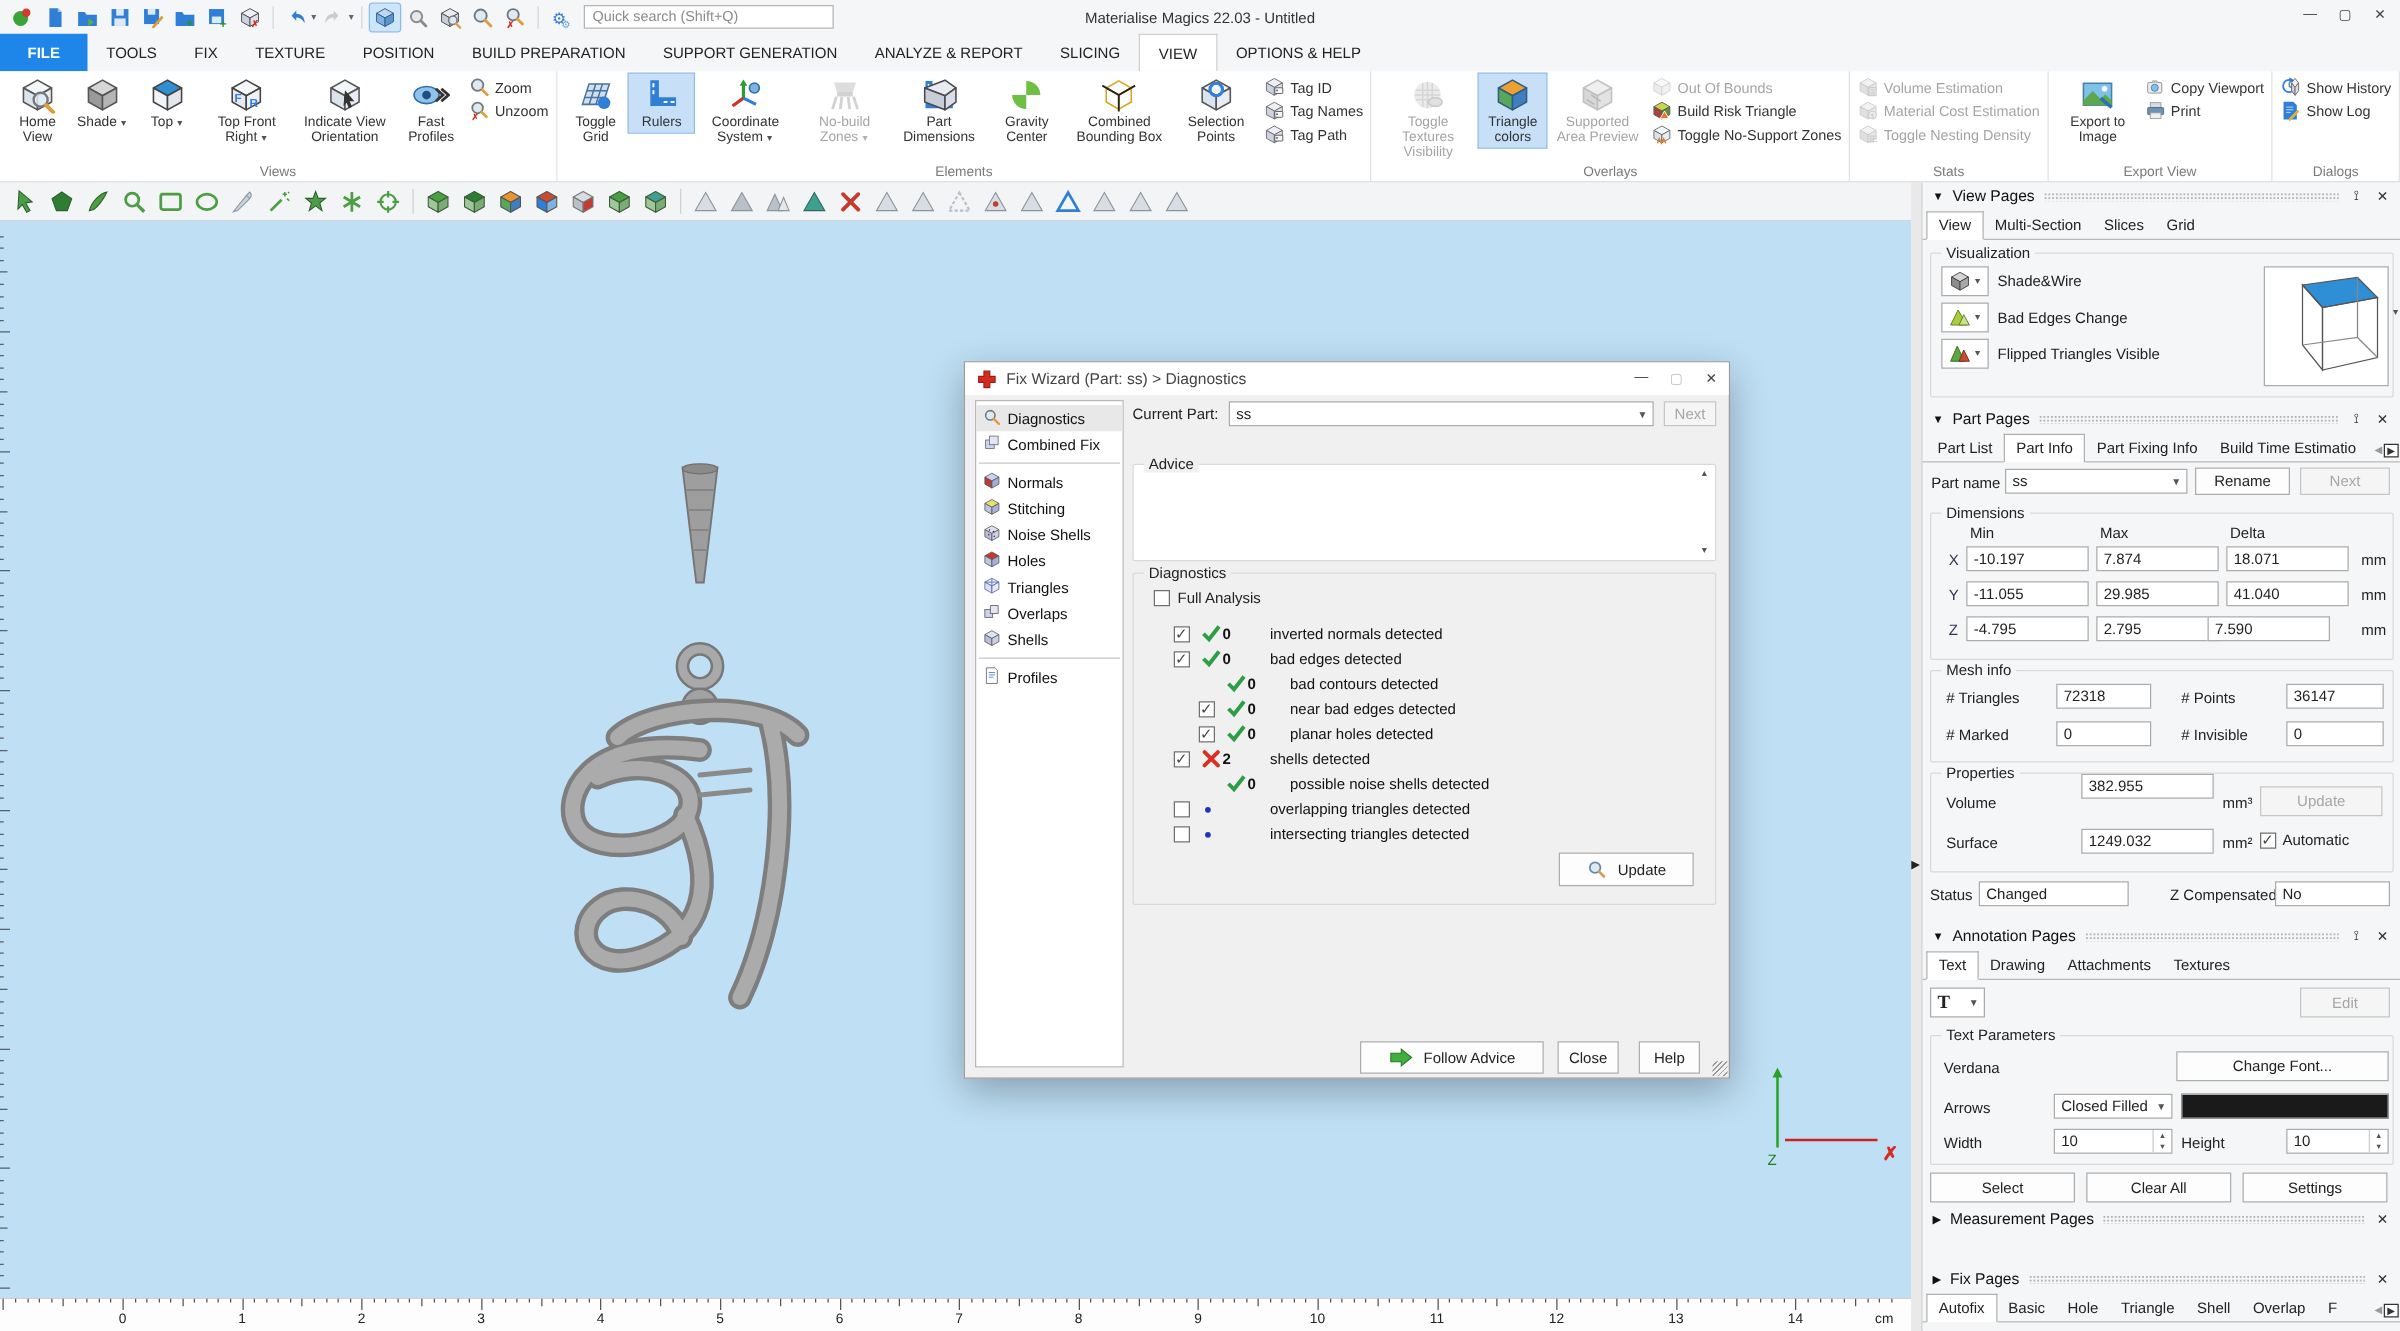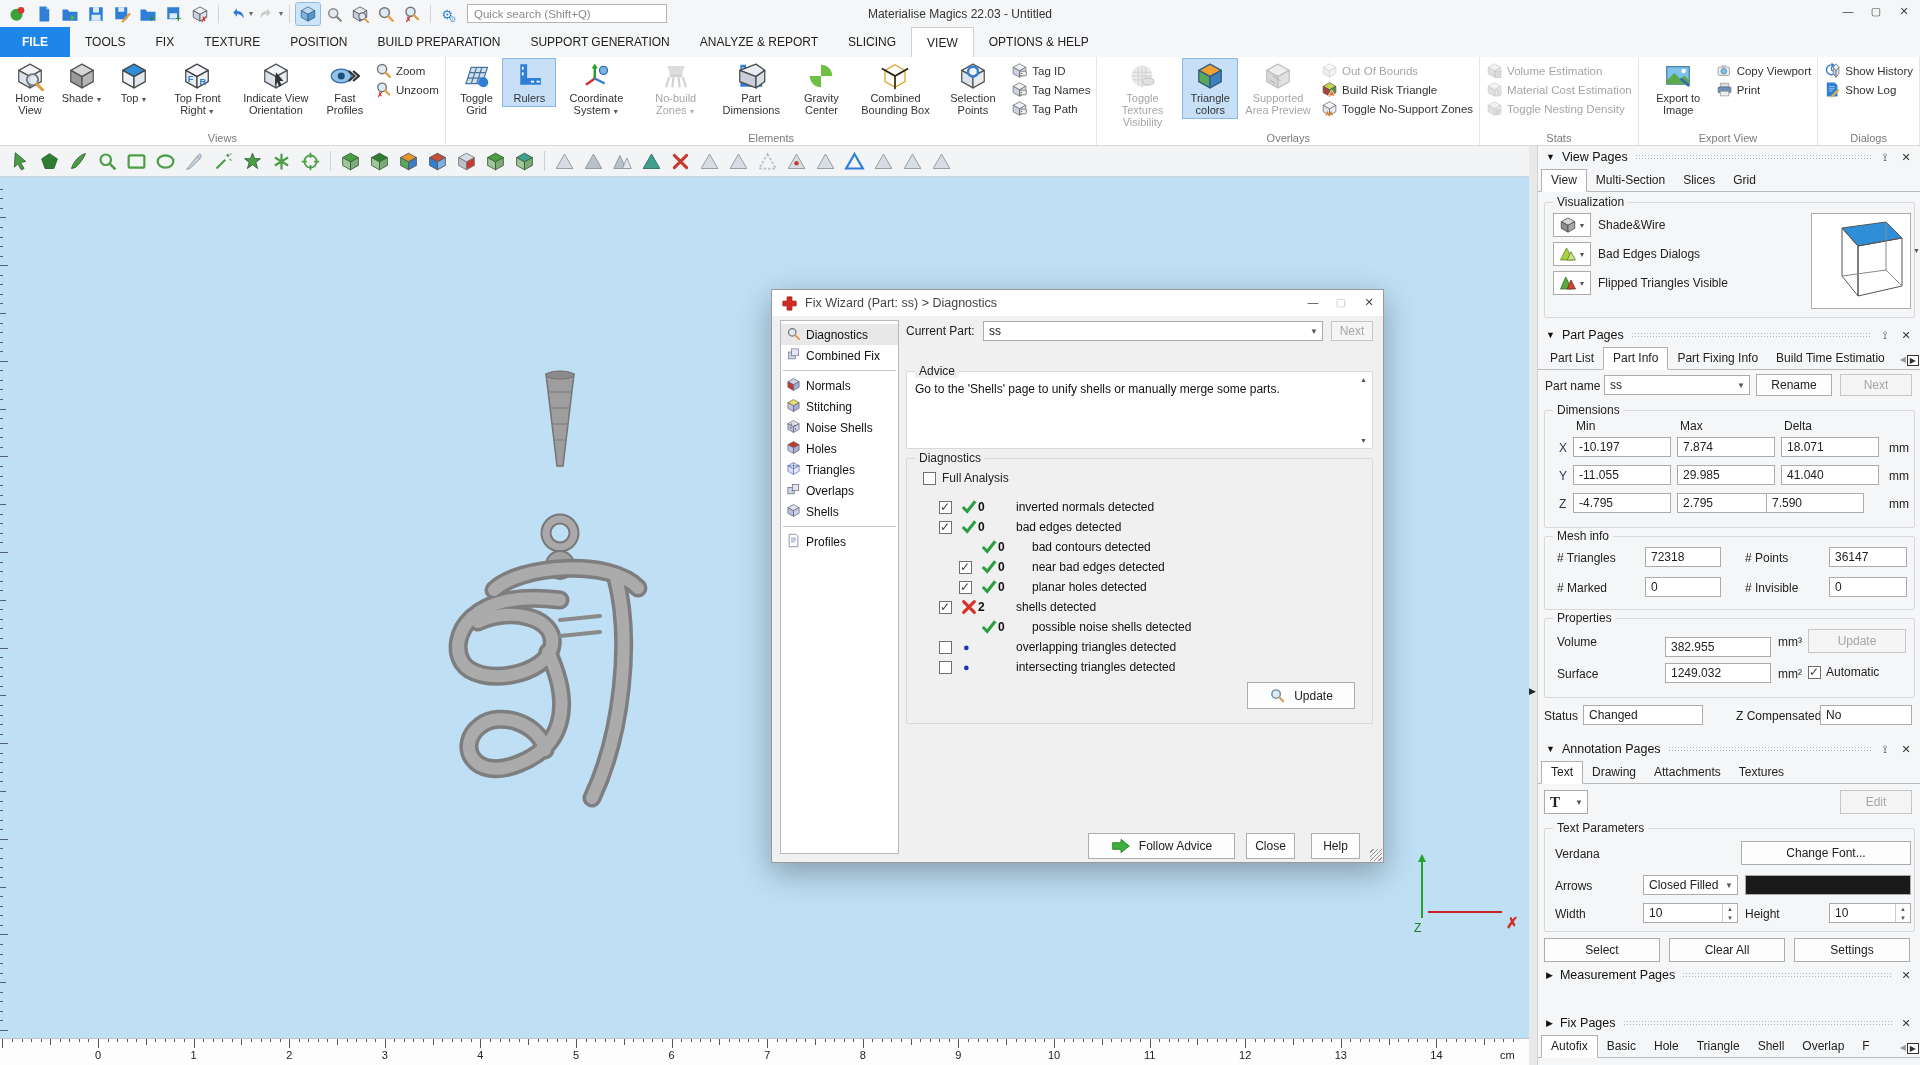--- a/index.html
+++ b/index.html
@@ -1175,21 +1175,20 @@
 
   <span class="abs" style="left:134px; top:34px; font-size:12px;">Current Part:</span>
   <div class="combo abs" style="left:211px; top:31px; width:340px;">
     <span class="val">ss</span>
       <span class="dd">▼</span>
   </div>
   <div class="btn disabled abs" style="left:559px; top:31px; width:42px; height:20px;">Next</div>
 
   <div class="gbox bgw" style="left:134px; top:81px; width:467px; height:78px;">
     <span class="glegend bgd" style="background:#f0f0f0;">Advice</span>
-    <div style="padding:10px 20px 0 8px; font-size:12px; color:#111;">Go to the 'Shells' page to unify shells or manually merge some parts.</div>
     <div class="abs" style="right:2px; top:4px; width:13px; bottom:4px; display:flex; flex-direction:column; justify-content:space-between;">
       <span style="font-size:7px; color:#555; text-align:center;">▲</span>
       <span style="font-size:7px; color:#555; text-align:center;">▼</span>
     </div>
   </div>
 
   <div class="gbox" style="left:134px; top:168px; width:467px; height:266px;">
     <span class="glegend" style="background:#f0f0f0;">Diagnostics</span>
     <div class="abs" style="left:16px; top:12px; display:flex; align-items:center; gap:6px;">
       <span class="cbx"></span>
@@ -1320,21 +1319,21 @@
             <span>Shade&amp;Wire</span>
           </div>
           <div class="optrow" style="left: 8px; top: 39px;">
             <div class="iconbtn">
               <svg viewBox="0 0 24 24">
                 <polygon points="10,4 19,20 2,20" fill="#a8cf3f" stroke="#5a7a1e"></polygon>
                 <polygon points="16,9 22,20 11,20" fill="#cbe28a" stroke="#5a7a1e"></polygon>
               </svg>
               <span class="dd">▼</span>
             </div>
-            <span>Bad Edges Dialogs</span>
+            <span>Bad Edges Change</span>
           </div>
           <div class="optrow" style="left: 8px; top: 68px;">
             <div class="iconbtn">
               <svg viewBox="0 0 24 24">
                 <polygon points="9,4 17,20 2,20" fill="#5aa83f" stroke="#33691e"></polygon>
                 <polygon points="16,8 22,20 11,20" fill="#c84b35" stroke="#7d2413"></polygon>
               </svg>
               <span class="dd">▼</span>
             </div>
             <span>Flipped Triangles Visible</span>
@@ -1410,21 +1409,21 @@
       <div class="tb abs" style="left:284px; top:10px; width:78px;">36147</div>
       <span class="abs" style="left:12px; top:44px;"># Marked</span>
       <div class="tb abs" style="left:100px; top:40px; width:76px;">0</div>
       <span class="abs" style="left:200px; top:44px;"># Invisible</span>
       <div class="tb abs" style="left:284px; top:40px; width:78px;">0</div>
     </div>
 
     <div class="gbox bgp" style="left:6px; top:294px; width:371px; height:80px;">
       <span class="glegend bgp">Properties</span>
       <span class="abs" style="left:12px; top:16px;">Volume</span>
-      <div class="tb abs" style="left:120px; top:18px; width:106px;">382.955</div>
+      <div class="tb abs" style="left:120px; top:0; width:106px;">382.955</div>
       <span class="abs" style="left:233px; top:16px;">mm³</span>
       <div class="btn disabled abs" style="left:263px; top:10px; width:98px; height:24px;">Update</div>
       <span class="abs" style="left:12px; top:48px;">Surface</span>
       <div class="tb abs" style="left:120px; top:44px; width:106px;">1249.032</div>
       <span class="abs" style="left:233px; top:48px;">mm²</span>
       <div class="abs" style="left:263px; top:46px; display:flex; gap:5px; align-items:center;">
         <span class="cbx checked"></span>
           <span>Automatic</span>
       </div>
     </div>

